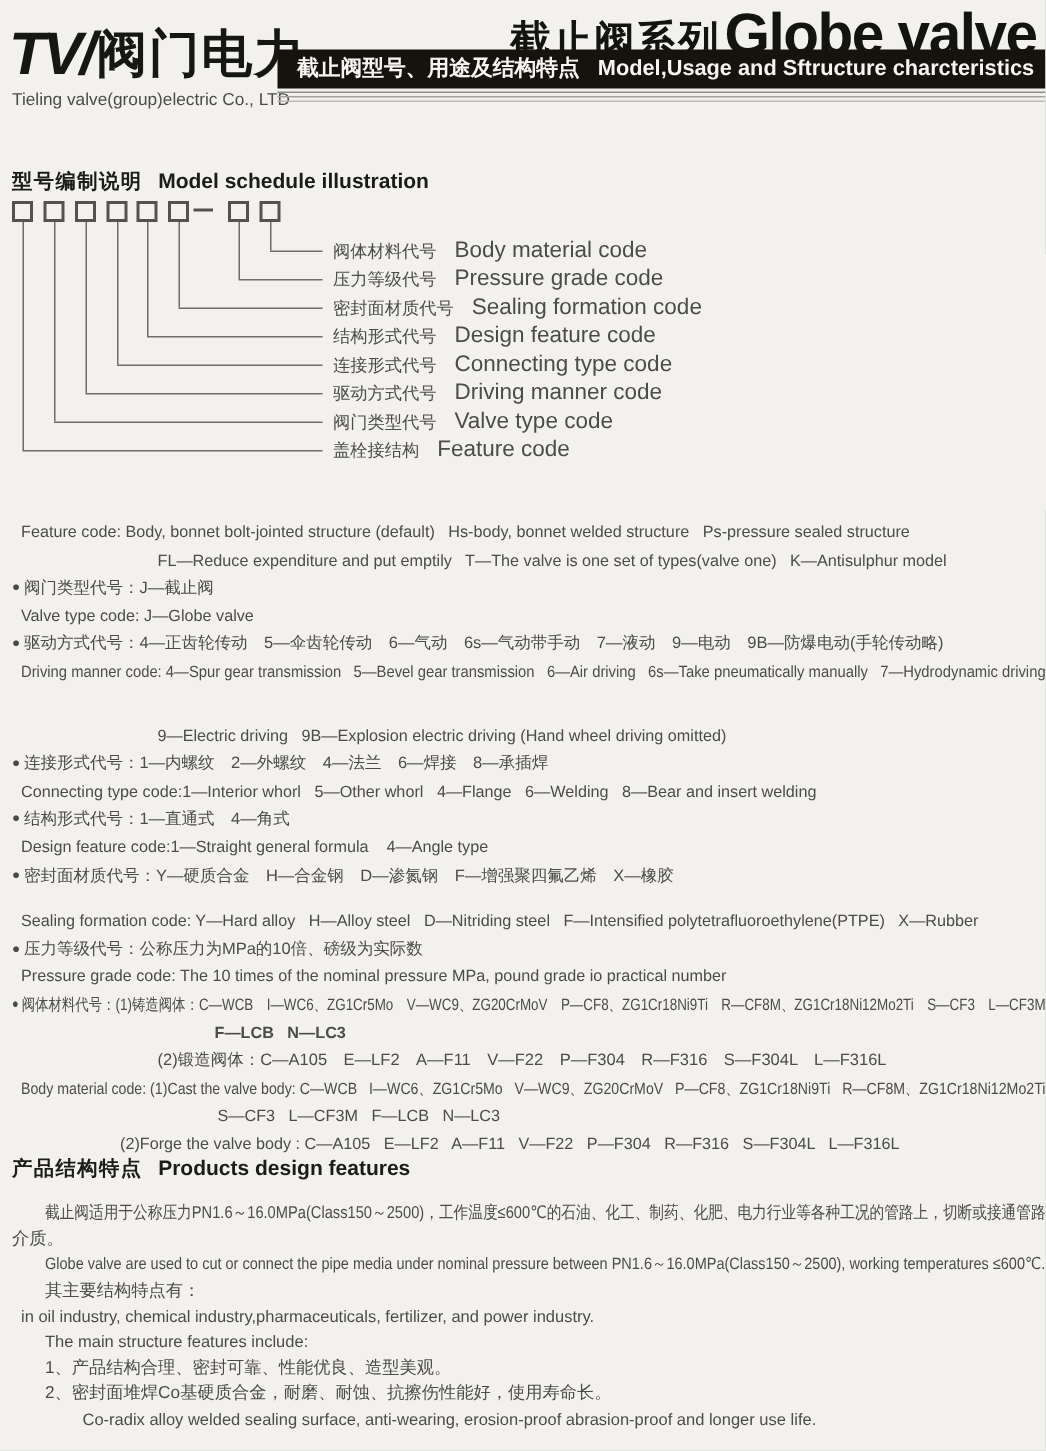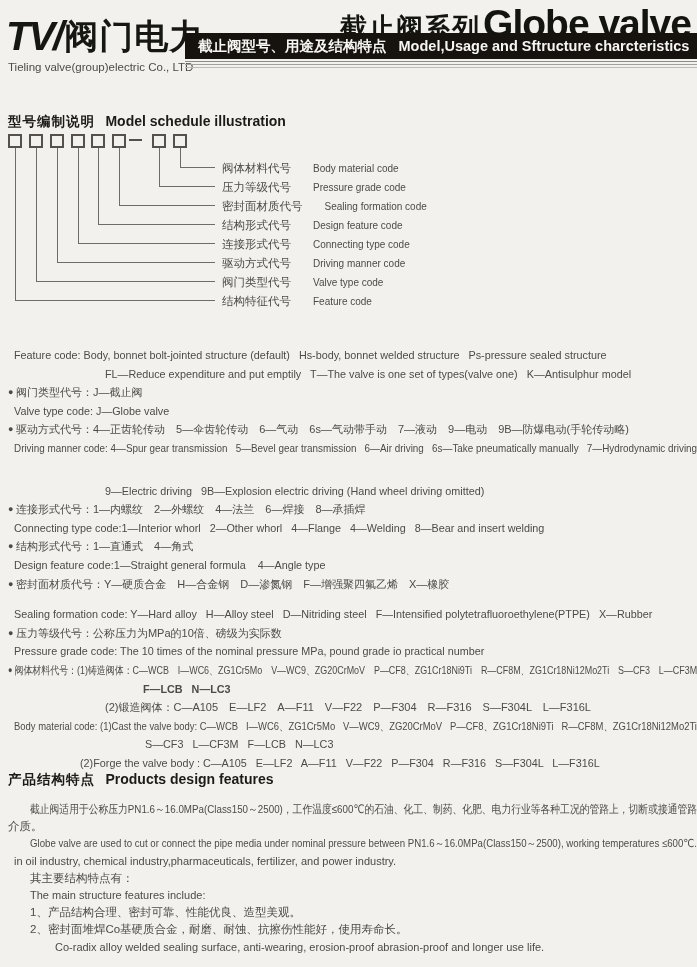--- a/index.html
+++ b/index.html
@@ -29,21 +29,21 @@
 
   
   .diagram{position:absolute;left:0;top:0;width:697px;height:330px;}
   .mbox{position:absolute;top:134px;width:10px;height:10px;border:2px solid #55524d;background:transparent;}
   .mdash{position:absolute;left:129px;top:139px;width:13px;height:2px;background:#55524d;}
   .dline{position:absolute;background:#6e6c68;}
   .dline.v{width:1px;}
   .dline.h{height:1px;}
   .dlabel{position:absolute;left:222px;height:16px;line-height:16px;white-space:nowrap;}
   .dlabel .l-zh{font-size:11.5px;}
-  .dlabel .l-en{font-size:10px;margin-left:22px;}
+  .dlabel .l-en{font-size:15px;margin-left:12px;}
 
   
   .lines{position:absolute;left:8px;width:689px;}
   .line{white-space:pre;line-height:1;}
   .code-lines .line{height:18.6px;}
   .feature-lines .line{height:17.2px;}
   .line.zh{font-size:11px;}
   .line.en{font-size:10.8px;}
   .feature-lines .line.zh{font-size:11.5px;}
   .feature-lines .line.en{font-size:11px;}
@@ -105,33 +105,33 @@
       <div class="dline h" style="left: 78px; top: 243px; width: 137px;"></div>
       <div class="dlabel" style="top: 235px;"><span class="l-zh">连接形式代号</span><span class="l-en">Connecting type code</span></div>
       <div class="dline v" style="left: 57px; top: 148px; height: 114px;"></div>
       <div class="dline h" style="left: 57px; top: 262px; width: 158px;"></div>
       <div class="dlabel" style="top: 254px;"><span class="l-zh">驱动方式代号</span><span class="l-en">Driving manner code</span></div>
       <div class="dline v" style="left: 36px; top: 148px; height: 133px;"></div>
       <div class="dline h" style="left: 36px; top: 281px; width: 179px;"></div>
       <div class="dlabel" style="top: 273px;"><span class="l-zh">阀门类型代号</span><span class="l-en">Valve type code</span></div>
       <div class="dline v" style="left: 15px; top: 148px; height: 152px;"></div>
       <div class="dline h" style="left: 15px; top: 300px; width: 200px;"></div>
-      <div class="dlabel" style="top: 292px;"><span class="l-zh">结构特征代号</span><span class="l-en">Feature code</span></div>
+      <div class="dlabel" style="top: 292px;"><span class="l-zh">盖栓接结构</span><span class="l-en">Feature code</span></div>
     </div>
 
   <div class="lines code-lines" style="top:350px;">
       <div class="line en" style="margin-left: 6px;"><span>Feature code: Body, bonnet bolt-jointed structure (default)   Hs-body, bonnet welded structure   Ps-pressure sealed structure</span></div>
       <div class="line en" style="margin-left: 97px;"><span>FL—Reduce expenditure and put emptily   T—The valve is one set of types(valve one)   K—Antisulphur model</span></div>
       <div class="line zh" style="margin-left: 0px;"><span class="blt">● </span><span>阀门类型代号：J—截止阀</span></div>
       <div class="line en" style="margin-left: 6px;"><span>Valve type code: J—Globe valve</span></div>
       <div class="line zh" style="margin-left: 0px;"><span class="blt">● </span><span>驱动方式代号：4—正齿轮传动　5—伞齿轮传动　6—气动　6s—气动带手动　7—液动　9—电动　9B—防爆电动(手轮传动略)</span></div>
       <div class="line en" style="margin-left: 6px; transform-origin: left center; transform: scaleX(0.914324);"><span>Driving manner code: 4—Spur gear transmission   5—Bevel gear transmission   6—Air driving   6s—Take pneumatically manually   7—Hydrodynamic driving</span></div>
       <div class="line en" style="margin-left: 97px; margin-top: 24px;"><span>9—Electric driving   9B—Explosion electric driving (Hand wheel driving omitted)</span></div>
       <div class="line zh" style="margin-left: 0px;"><span class="blt">● </span><span>连接形式代号：1—内螺纹　2—外螺纹　4—法兰　6—焊接　8—承插焊</span></div>
-      <div class="line en" style="margin-left: 6px;"><span>Connecting type code:1—Interior whorl   2—Other whorl   4—Flange   4—Welding   8—Bear and insert welding</span></div>
+      <div class="line en" style="margin-left: 6px;"><span>Connecting type code:1—Interior whorl   5—Other whorl   4—Flange   6—Welding   8—Bear and insert welding</span></div>
       <div class="line zh" style="margin-left: 0px;"><span class="blt">● </span><span>结构形式代号：1—直通式　4—角式</span></div>
       <div class="line en" style="margin-left: 6px;"><span>Design feature code:1—Straight general formula    4—Angle type</span></div>
       <div class="line zh" style="margin-left: 0px;"><span class="blt">● </span><span>密封面材质代号：Y—硬质合金　H—合金钢　D—渗氮钢　F—增强聚四氟乙烯　X—橡胶</span></div>
       <div class="line en" style="margin-left: 6px; margin-top: 12px;"><span>Sealing formation code: Y—Hard alloy   H—Alloy steel   D—Nitriding steel   F—Intensified polytetrafluoroethylene(PTPE)   X—Rubber</span></div>
       <div class="line zh" style="margin-left: 0px;"><span class="blt">● </span><span>压力等级代号：公称压力为MPa的10倍、磅级为实际数</span></div>
       <div class="line en" style="margin-left: 6px;"><span>Pressure grade code: The 10 times of the nominal pressure MPa, pound grade io practical number</span></div>
       <div class="line zh" style="margin-left: 0px; transform-origin: left center; transform: scaleX(0.8125);"><span class="blt">● </span><span>阀体材料代号：(1)铸造阀体：C—WCB　I—WC6、ZG1Cr5Mo　V—WC9、ZG20CrMoV　P—CF8、ZG1Cr18Ni9Ti　R—CF8M、ZG1Cr18Ni12Mo2Ti　S—CF3　L—CF3M</span></div>
       <div class="line en" style="margin-left: 135px; font-weight: bold;"><span>F—LCB   N—LC3</span></div>
       <div class="line zh" style="margin-left: 97px;"><span>(2)锻造阀体：C—A105　E—LF2　A—F11　V—F22　P—F304　R—F316　S—F304L　L—F316L</span></div>
       <div class="line en" style="margin-left: 6px; transform-origin: left center; transform: scaleX(0.87452);"><span>Body material code: (1)Cast the valve body: C—WCB   I—WC6、ZG1Cr5Mo   V—WC9、ZG20CrMoV   P—CF8、ZG1Cr18Ni9Ti   R—CF8M、ZG1Cr18Ni12Mo2Ti</span></div>
@@ -140,21 +140,21 @@
     </div>
 
   <div class="sec-head" style="top:770px;">
     <span class="h-zh">产品结构特点</span>
     <span class="h-en">Products design features</span>
   </div>
   <div class="lines feature-lines" style="top:804px;">
       <div class="line zh" style="margin-left: 22px; transform-origin: left center; transform: scaleX(0.850765);"><span>截止阀适用于公称压力PN1.6～16.0MPa(Class150～2500)，工作温度≤600℃的石油、化工、制药、化肥、电力行业等各种工况的管路上，切断或接通管路</span></div>
       <div class="line zh" style="margin-left: 0px;"><span>介质。</span></div>
       <div class="line en" style="margin-left: 22px; transform-origin: left center; transform: scaleX(0.878788);"><span>Globe valve are used to cut or connect the pipe media under nominal pressure between PN1.6～16.0MPa(Class150～2500), working temperatures ≤600℃.</span></div>
+      <div class="line zh" style="margin-left: 22px;"><span>其主要结构特点有：</span></div>
       <div class="line en" style="margin-left: 6px;"><span>in oil industry, chemical industry,pharmaceuticals, fertilizer, and power industry.</span></div>
-      <div class="line zh" style="margin-left: 22px;"><span>其主要结构特点有：</span></div>
       <div class="line en" style="margin-left: 22px;"><span>The main structure features include:</span></div>
       <div class="line zh" style="margin-left: 22px;"><span>1、产品结构合理、密封可靠、性能优良、造型美观。</span></div>
       <div class="line zh" style="margin-left: 22px;"><span>2、密封面堆焊Co基硬质合金，耐磨、耐蚀、抗擦伤性能好，使用寿命长。</span></div>
       <div class="line en" style="margin-left: 47px;"><span>Co-radix alloy welded sealing surface, anti-wearing, erosion-proof abrasion-proof and longer use life.</span></div>
     </div>
 
 </div>
 
 </body></html>

